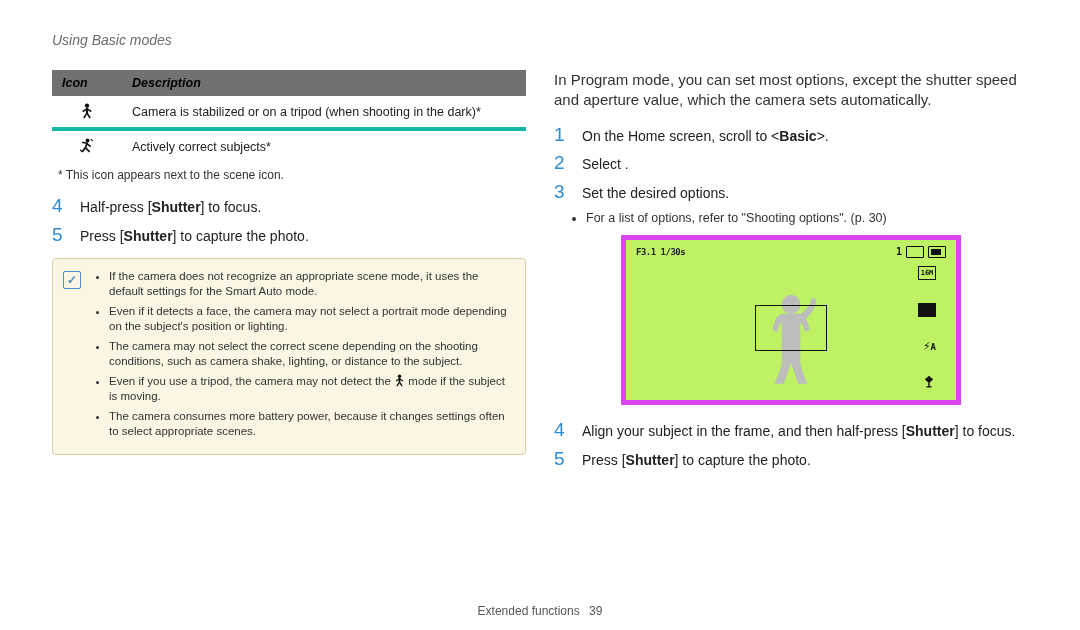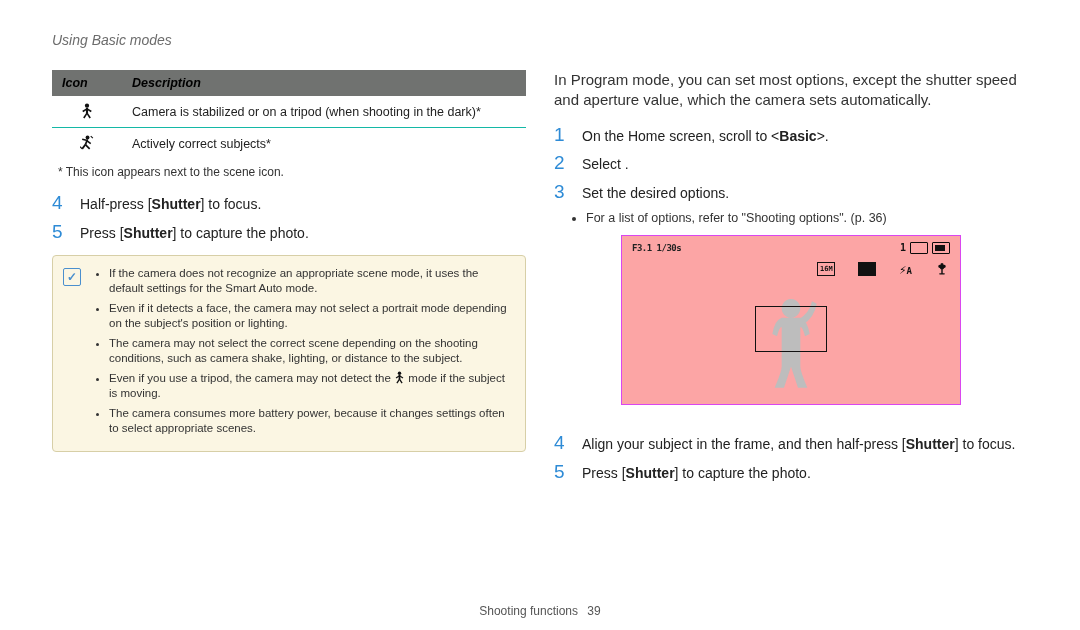--- a/index.html
+++ b/index.html
@@ -6,21 +6,21 @@
   html, body { width: 1080px; height: 630px; font-family: "Segoe UI", "Helvetica Neue", Arial, sans-serif; color: #222; }
   body { position: relative; padding: 32px 52px 0 52px; font-size: 13px; }
   .page-header { font-style: italic; color: #6c6c6c; font-size: 14px; margin-bottom: 22px; }
   .columns { display: flex; gap: 28px; }
   .col { flex: 1 1 50%; }
 
   
   table.icon-table { width: 100%; border-collapse: collapse; font-size: 12.5px; margin-bottom: 6px; }
   table.icon-table th { background: #707270; color: #000000; font-weight: 600; text-align: left; padding: 6px 10px; font-style: italic; font-size: 12.5px; }
   table.icon-table th:first-child { width: 70px; }
-  table.icon-table td { border-bottom: 1px solid #14b8a6; padding: 7px 10px; vertical-align: middle; }
+  table.icon-table td { border-bottom: 4px solid #14b8a6; padding: 7px 10px; vertical-align: middle; }
   table.icon-table tr:last-child td { border-bottom: none; }
   .footnote { font-size: 12px; color: #333; margin: 0 0 14px 6px; }
 
   ol.steps { list-style: none; padding: 0; }
   ol.steps > li { display: flex; gap: 12px; margin-bottom: 8px; }
   ol.steps .num { color: #2e8bd6; font-size: 19px; font-weight: 400; min-width: 16px; line-height: 1.1; }
   ol.steps .step-body { flex: 1; font-size: 14px; line-height: 1.35; padding-top: 2px;}
   .step-body b { font-weight: 700; }
 
   .note-box { display: flex; gap: 12px; border: 1px solid #d7cfa7; background: #fbf6e3; border-radius: 4px; padding: 10px 14px 10px 10px; margin-top: 12px; }
@@ -29,27 +29,27 @@
   .note-box ul li { margin-bottom: 4px; }
 
   .inline-icon { display: inline-block; vertical-align: -2px; }
 
   
   .section-heading { color: #2d8bd1; font-weight: 700; font-size: 19px; margin-bottom: 6px; }
   .section-intro { font-size: 15px; color: #333; line-height: 1.35; margin-bottom: 14px; }
   .sub-bullets { list-style: disc; padding-left: 32px; font-size: 12.5px; color: #333; margin-top: 2px; margin-bottom: 10px; }
 
   
-  .camera-preview { width: 340px; height: 170px; border: 1px solid #d946ef; margin: 8px auto 28px auto; position: relative; background: #fca5a5; }
+  .camera-preview { width: 340px; height: 170px; border: 5px solid #d946ef; margin: 8px auto 15px auto; position: relative; background: #bef264; }
   .preview-top-left { position: absolute; left: 10px; top: 8px; font: 700 9px/1 monospace; color: #222; letter-spacing: -0.5px;}
   .preview-top-right { position: absolute; right: 10px; top: 6px; display: flex; gap: 4px; align-items: center; }
   .preview-top-right .count { font: 700 10px/1 monospace; color: #111; }
   .ico-box { border: 1px solid #0a0a0a; width: 18px; height: 12px; border-radius: 1px; }
   .ico-box.filled::after { content:""; display:block; width: 10px; height: 6px; margin:2px; background:#111;}
-  .right-icons { position: absolute; right: 11px; top: 26px; display:flex; flex-direction:row; gap:23px; align-items:flex-end; }
+  .right-icons { position: absolute; right: 20px; top: 26px; display:flex; flex-direction:column; gap:23px; align-items:flex-end; }
   .right-icons .sq { width:18px; height:14px; border:1px solid #111; font:700 7px/12px monospace; text-align:center; color:#111; }
   .right-icons .txt { font: 700 9px/1 monospace; color:#111; }
 
   .silhouette { position: absolute; left: 50%; bottom: 0; transform: translateX(-50%); }
   .focus-rect { position: absolute; left: 50%; top: 55%; transform: translate(-50%,-50%); width: 72px; height: 46px; border: 1px solid #111; }
 
   
   .footer { position: absolute; bottom: 12px; left: 0; width: 100%; text-align: center; font-size: 12px; color: #555; }
   .footer .pg { margin-left: 6px; }
 </style>
@@ -165,21 +165,21 @@
       <li>
         <span class="num">2</span>
         <span class="step-body">Select        .</span>
       </li>
       <li>
         <span class="num">3</span>
         <span class="step-body">Set the desired options.</span>
       </li>
     </ol>
     <ul class="sub-bullets">
-      <li>For a list of options, refer to "Shooting options". (p. 36)</li>
+      <li>For a list of options, refer to "Shooting options". (p. 30)</li>
     </ul>
 
     <div class="camera-preview">
       <div class="preview-top-left">F3.1 1/30s</div>
       <div class="preview-top-right">
         <span class="count">1</span>
         <span class="ico-box"></span>
         <span class="ico-box filled"></span>
       </div>
       <div class="right-icons">
@@ -203,15 +203,15 @@
       </li>
       <li>
         <span class="num">5</span>
         <span class="step-body">Press [<b>Shutter</b>] to capture the photo.</span>
       </li>
     </ol>
   </div>
 </div>
 
 <div class="footer">
-  <span>Shooting functions</span>
+  <span>Extended functions</span>
   <span class="pg">39</span>
 </div>
 
 </body></html>

